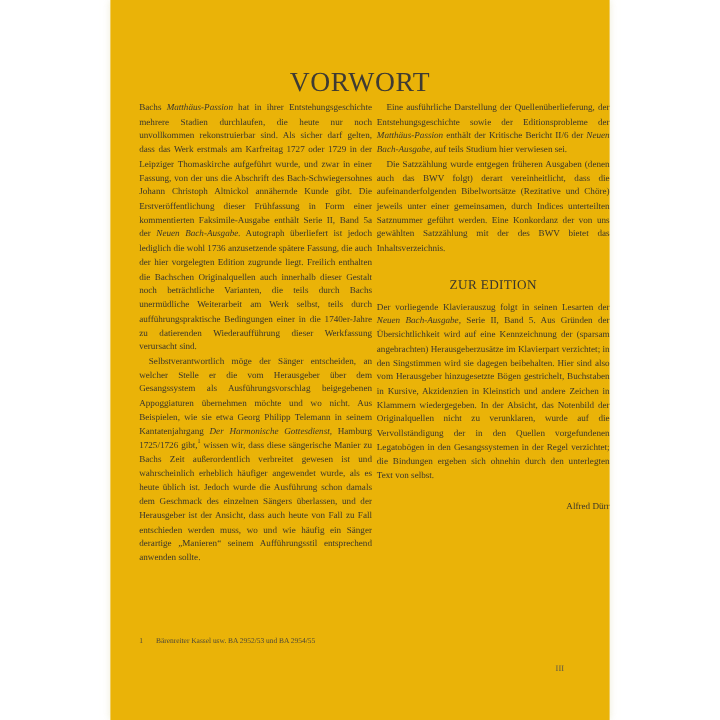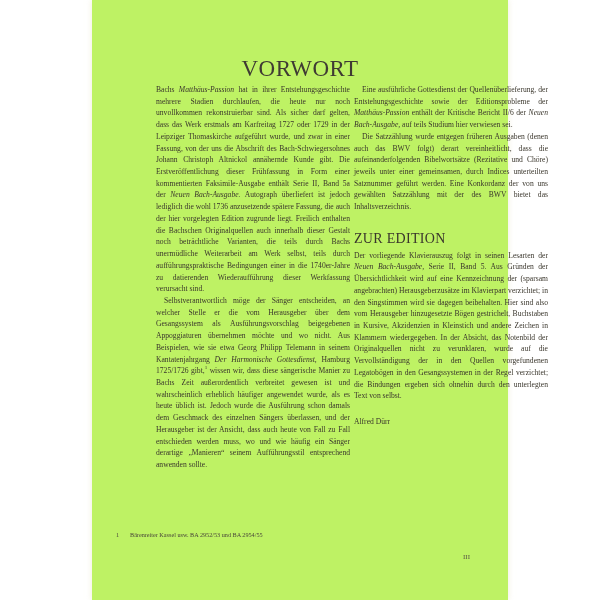--- a/index.html
+++ b/index.html
@@ -2,39 +2,39 @@
 <html><head>
   <meta charset="utf-8">
   <style>
     html, body { margin: 0; padding: 0; }
     body {
       width: 600px; height: 600px; background: #ffffff; position: relative; overflow: hidden;
       font-family: "Liberation Serif", "DejaVu Serif", serif; color: #3a362c;
     }
     .page {
       position: absolute; left: 92px; top: 0; width: 416px; height: 600px;
-      background: #bef264;
+      background: #eab308;
       box-shadow: 0 0 6px rgba(230,225,190,0.6);
     }
     .title {
       position: absolute; left: 0; right: 0; top: 41px; text-align: center;
       font-size: 23px; letter-spacing: 0.5px; color: #3f3b33; font-weight: normal;
     }
     .col {
       position: absolute; top: 84px; width: 194px;
-      font-size: 7.6px; line-height: 11.72px; text-align: justify; hyphens: manual; margin-left: 40px;
+      font-size: 7.6px; line-height: 11.72px; text-align: justify; hyphens: manual;
     }
     .col-left { left: 24px; }
     .col-right { left: 222px; }
     .col p { margin: 0; }
     .col p.indent { text-indent: 8px; }
     .section-heading {
-      font-size: 14px; letter-spacing: 0.3px; margin: 20px 0 5px 0;
+      text-align: center; font-size: 11px; letter-spacing: 0.3px; margin: 20px 0 5px 0;
     }
-    .signature { margin-top: 14px; padding-right: 22px; }
+    .signature { text-align: right; margin-top: 14px; padding-right: 0; }
     i { font-style: italic; }
     sup { font-size: 5px; line-height: 0; }
     .footnote {
       position: absolute; left: 24px; top: 531px; font-size: 6.2px; color: #4a463a;
     }
     .footnote .num { display: inline-block; width: 14px; }
     .page-number {
       position: absolute; left: 371px; top: 553px; font-size: 7px; color: #5a5647;
     }
   </style>
@@ -43,21 +43,21 @@
 
 <div class="page">
   <h1 class="title">VORWORT</h1>
 
   <div class="col col-left">
     <p><span>Bachs </span><i>Matthäus-Passion</i><span> hat in ihrer Entstehungsgeschichte mehrere Stadien durchlaufen, die heute nur noch unvollkommen rekonstruierbar sind. Als sicher darf gelten, dass das Werk erstmals am Karfreitag 1727 oder 1729 in der Leipziger Thomaskirche aufgeführt wurde, und zwar in einer Fassung, von der uns die Abschrift des Bach-Schwiegersohnes Johann Christoph Altnickol annähernde Kunde gibt. Die Erstveröffentlichung dieser Frühfassung in Form einer kommentierten Faksimile-Ausgabe enthält Serie II, Band 5a der </span><i>Neuen Bach-Ausgabe.</i><span> Autograph überliefert ist jedoch lediglich die wohl 1736 anzusetzende spätere Fassung, die auch der hier vorgelegten Edition zugrunde liegt. Freilich enthalten die Bachschen Originalquellen auch innerhalb dieser Gestalt noch beträchtliche Varianten, die teils durch Bachs unermüdliche Weiterarbeit am Werk selbst, teils durch aufführungspraktische Bedingungen einer in die 1740er-Jahre zu datierenden Wiederaufführung dieser Werkfassung verursacht sind.</span></p>
     <p class="indent"><span>Selbstverantwortlich möge der Sänger entscheiden, an welcher Stelle er die vom Herausgeber über dem Gesangssystem als Ausführungsvorschlag beigegebenen Appoggiaturen übernehmen möchte und wo nicht. Aus Beispielen, wie sie etwa Georg Philipp Telemann in seinem Kantatenjahrgang </span><i>Der Harmonische Gottesdienst,</i><span> Hamburg 1725/1726 gibt,</span><sup>1</sup><span> wissen wir, dass diese sängerische Manier zu Bachs Zeit außerordentlich verbreitet gewesen ist und wahrscheinlich erheblich häufiger angewendet wurde, als es heute üblich ist. Jedoch wurde die Ausführung schon damals dem Geschmack des einzelnen Sängers überlassen, und der Herausgeber ist der Ansicht, dass auch heute von Fall zu Fall entschieden werden muss, wo und wie häufig ein Sänger derartige „Manieren“ seinem Aufführungsstil entsprechend anwenden sollte.</span></p>
   </div>
 
   <div class="col col-right">
-    <p class="indent"><span>Eine ausführliche Gottesdienst der Quellenüberlieferung, der Entstehungsgeschichte sowie der Editionsprobleme der </span><i>Matthäus-Passion</i><span> enthält der Kritische Bericht II/6 der </span><i>Neuen Bach-Ausgabe,</i><span> auf teils Studium hier verwiesen sei.</span></p>
+    <p class="indent"><span>Eine ausführliche Darstellung der Quellenüberlieferung, der Entstehungsgeschichte sowie der Editionsprobleme der </span><i>Matthäus-Passion</i><span> enthält der Kritische Bericht II/6 der </span><i>Neuen Bach-Ausgabe,</i><span> auf teils Studium hier verwiesen sei.</span></p>
     <p class="indent">Die Satzzählung wurde entgegen früheren Ausgaben (denen auch das BWV folgt) derart vereinheitlicht, dass die aufeinanderfolgenden Bibelwortsätze (Rezitative und Chöre) jeweils unter einer gemeinsamen, durch Indices unterteilten Satznummer geführt werden. Eine Konkordanz der von uns gewählten Satzzählung mit der des BWV bietet das Inhaltsverzeichnis.</p>
     <div class="section-heading">ZUR EDITION</div>
     <p><span>Der vorliegende Klavierauszug folgt in seinen Lesarten der </span><i>Neuen Bach-Ausgabe,</i><span> Serie II, Band 5. Aus Gründen der Übersichtlichkeit wird auf eine Kennzeichnung der (sparsam angebrachten) Herausgeberzusätze im Klavierpart verzichtet; in den Singstimmen wird sie dagegen beibehalten. Hier sind also vom Herausgeber hinzugesetzte Bögen gestrichelt, Buchstaben in Kursive, Akzidenzien in Kleinstich und andere Zeichen in Klammern wiedergegeben. In der Absicht, das Notenbild der Originalquellen nicht zu verunklaren, wurde auf die Vervollständigung der in den Quellen vorgefundenen Legatobögen in den Gesangssystemen in der Regel verzichtet; die Bindungen ergeben sich ohnehin durch den unterlegten Text von selbst.</span></p>
     <div class="signature">Alfred Dürr</div>
   </div>
 
   <div class="footnote">
     <span class="num">1</span><span>Bärenreiter Kassel usw. BA 2952/53 und BA 2954/55</span>
   </div>
 

